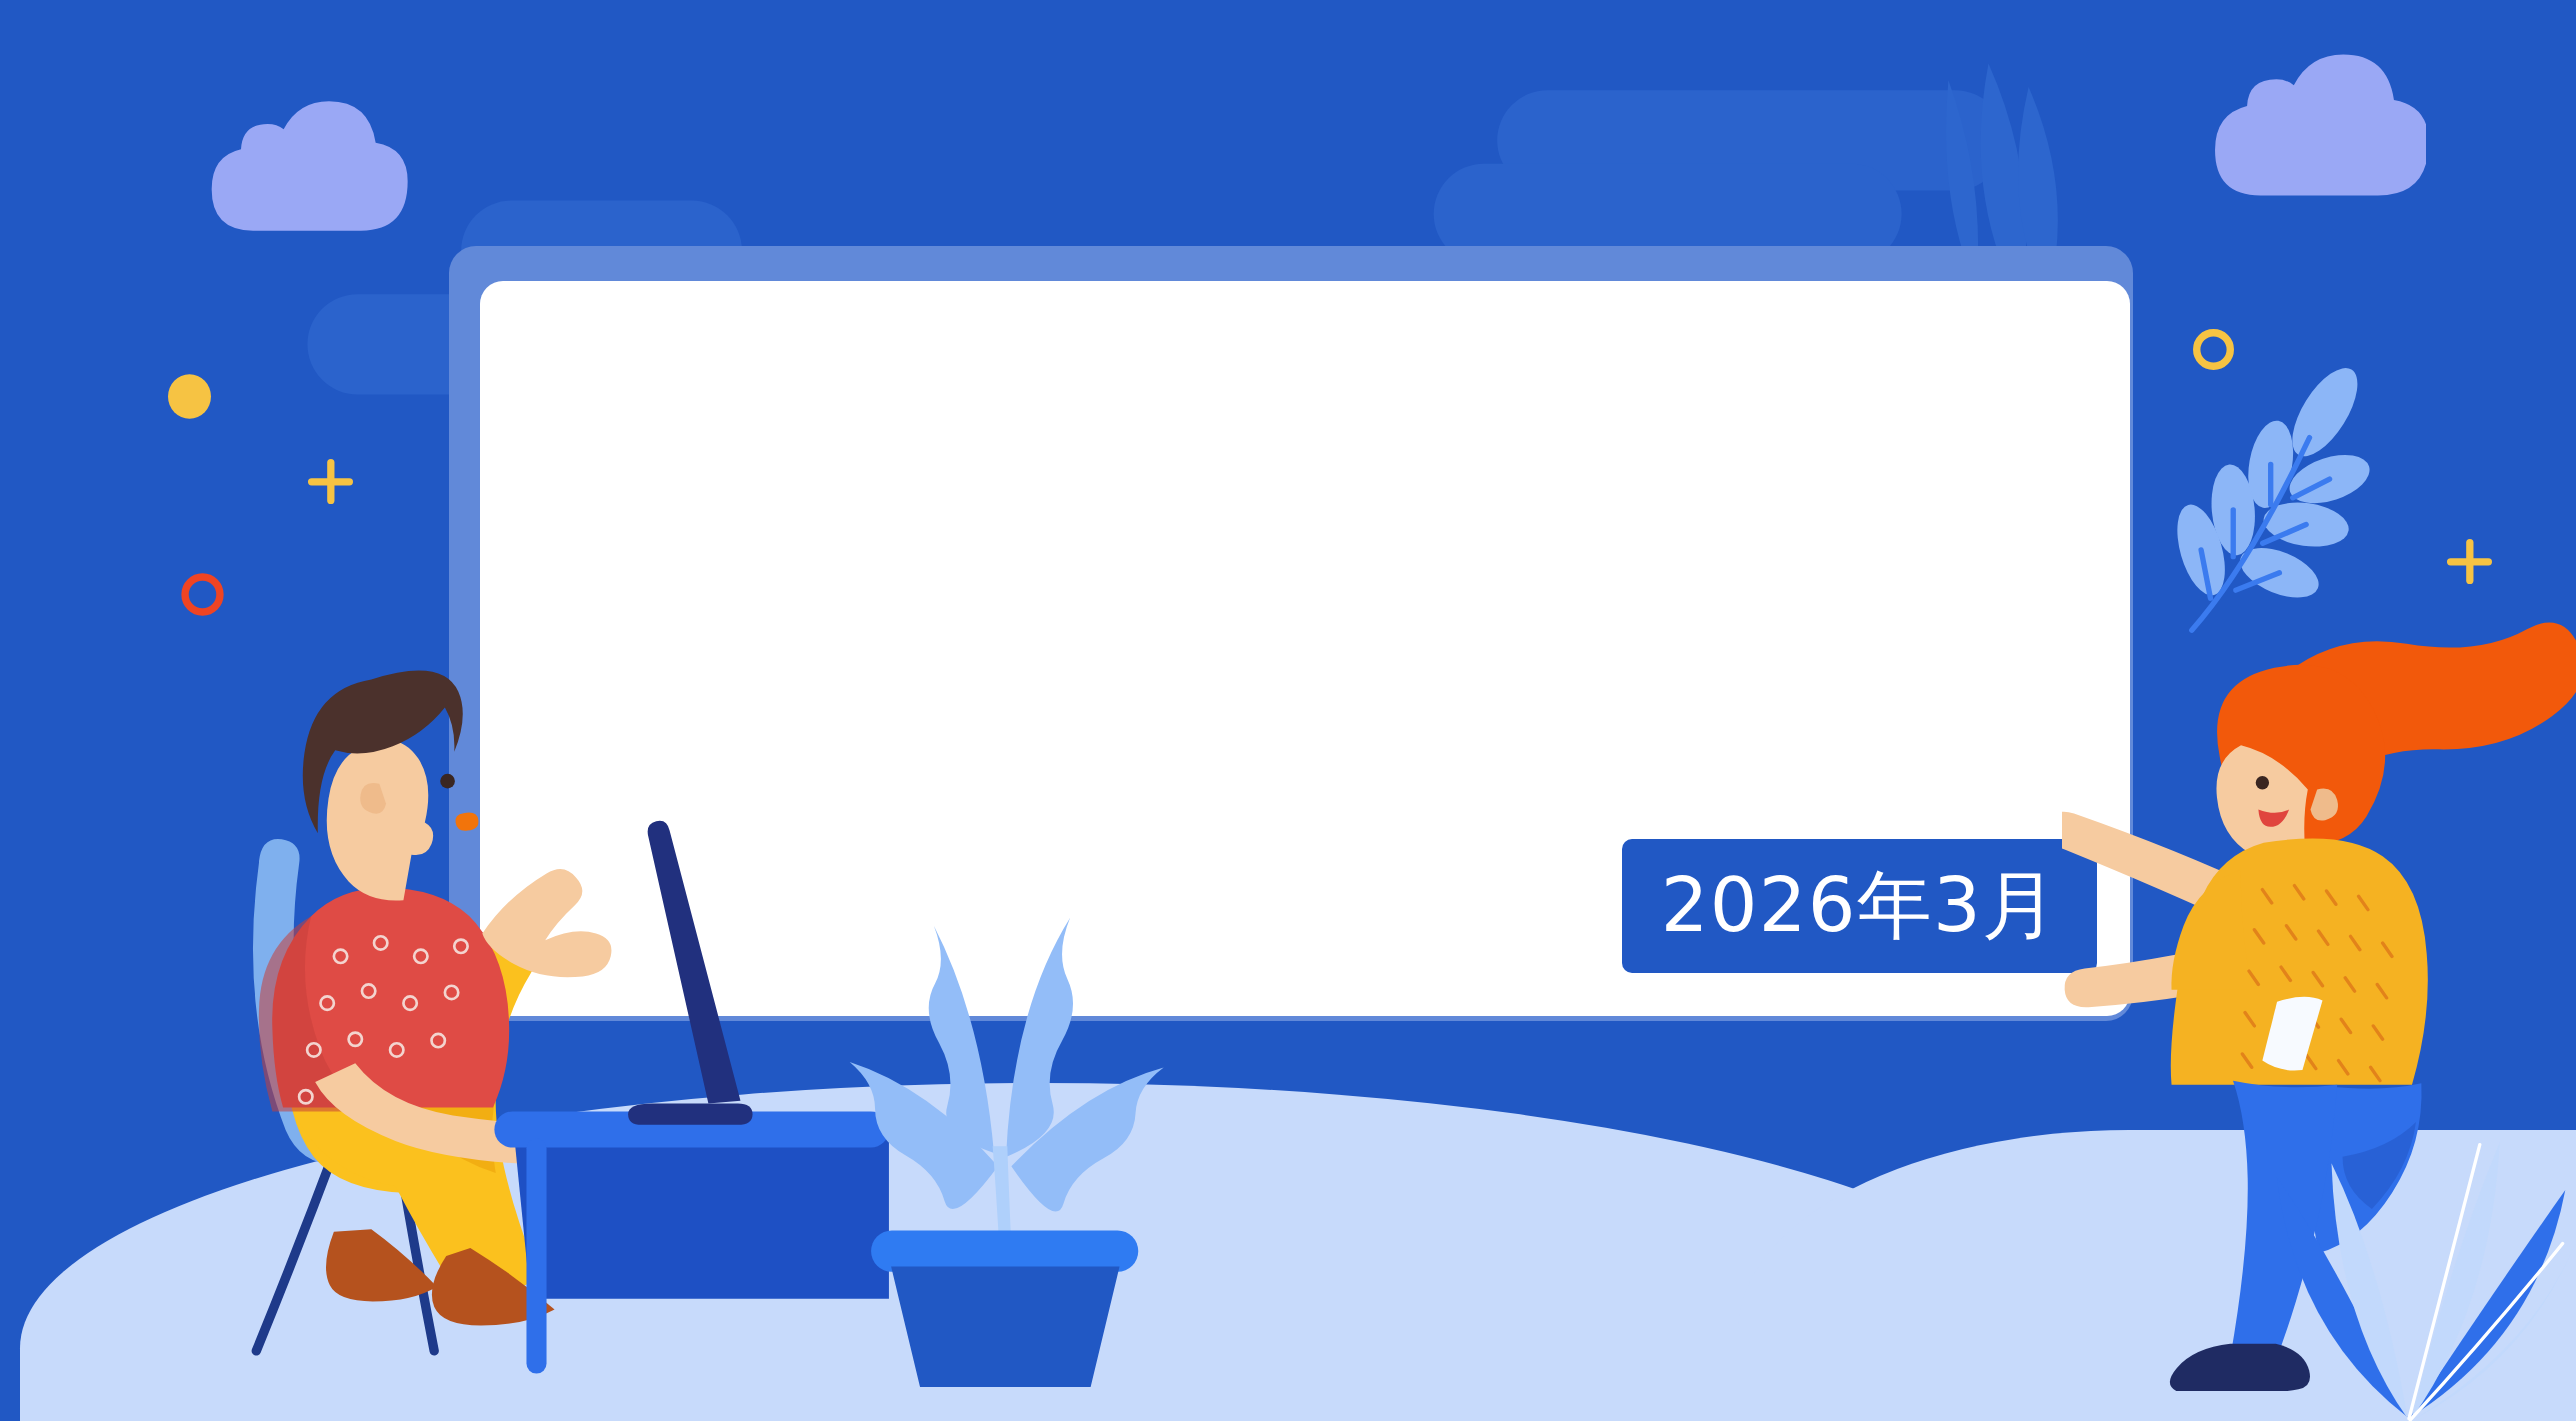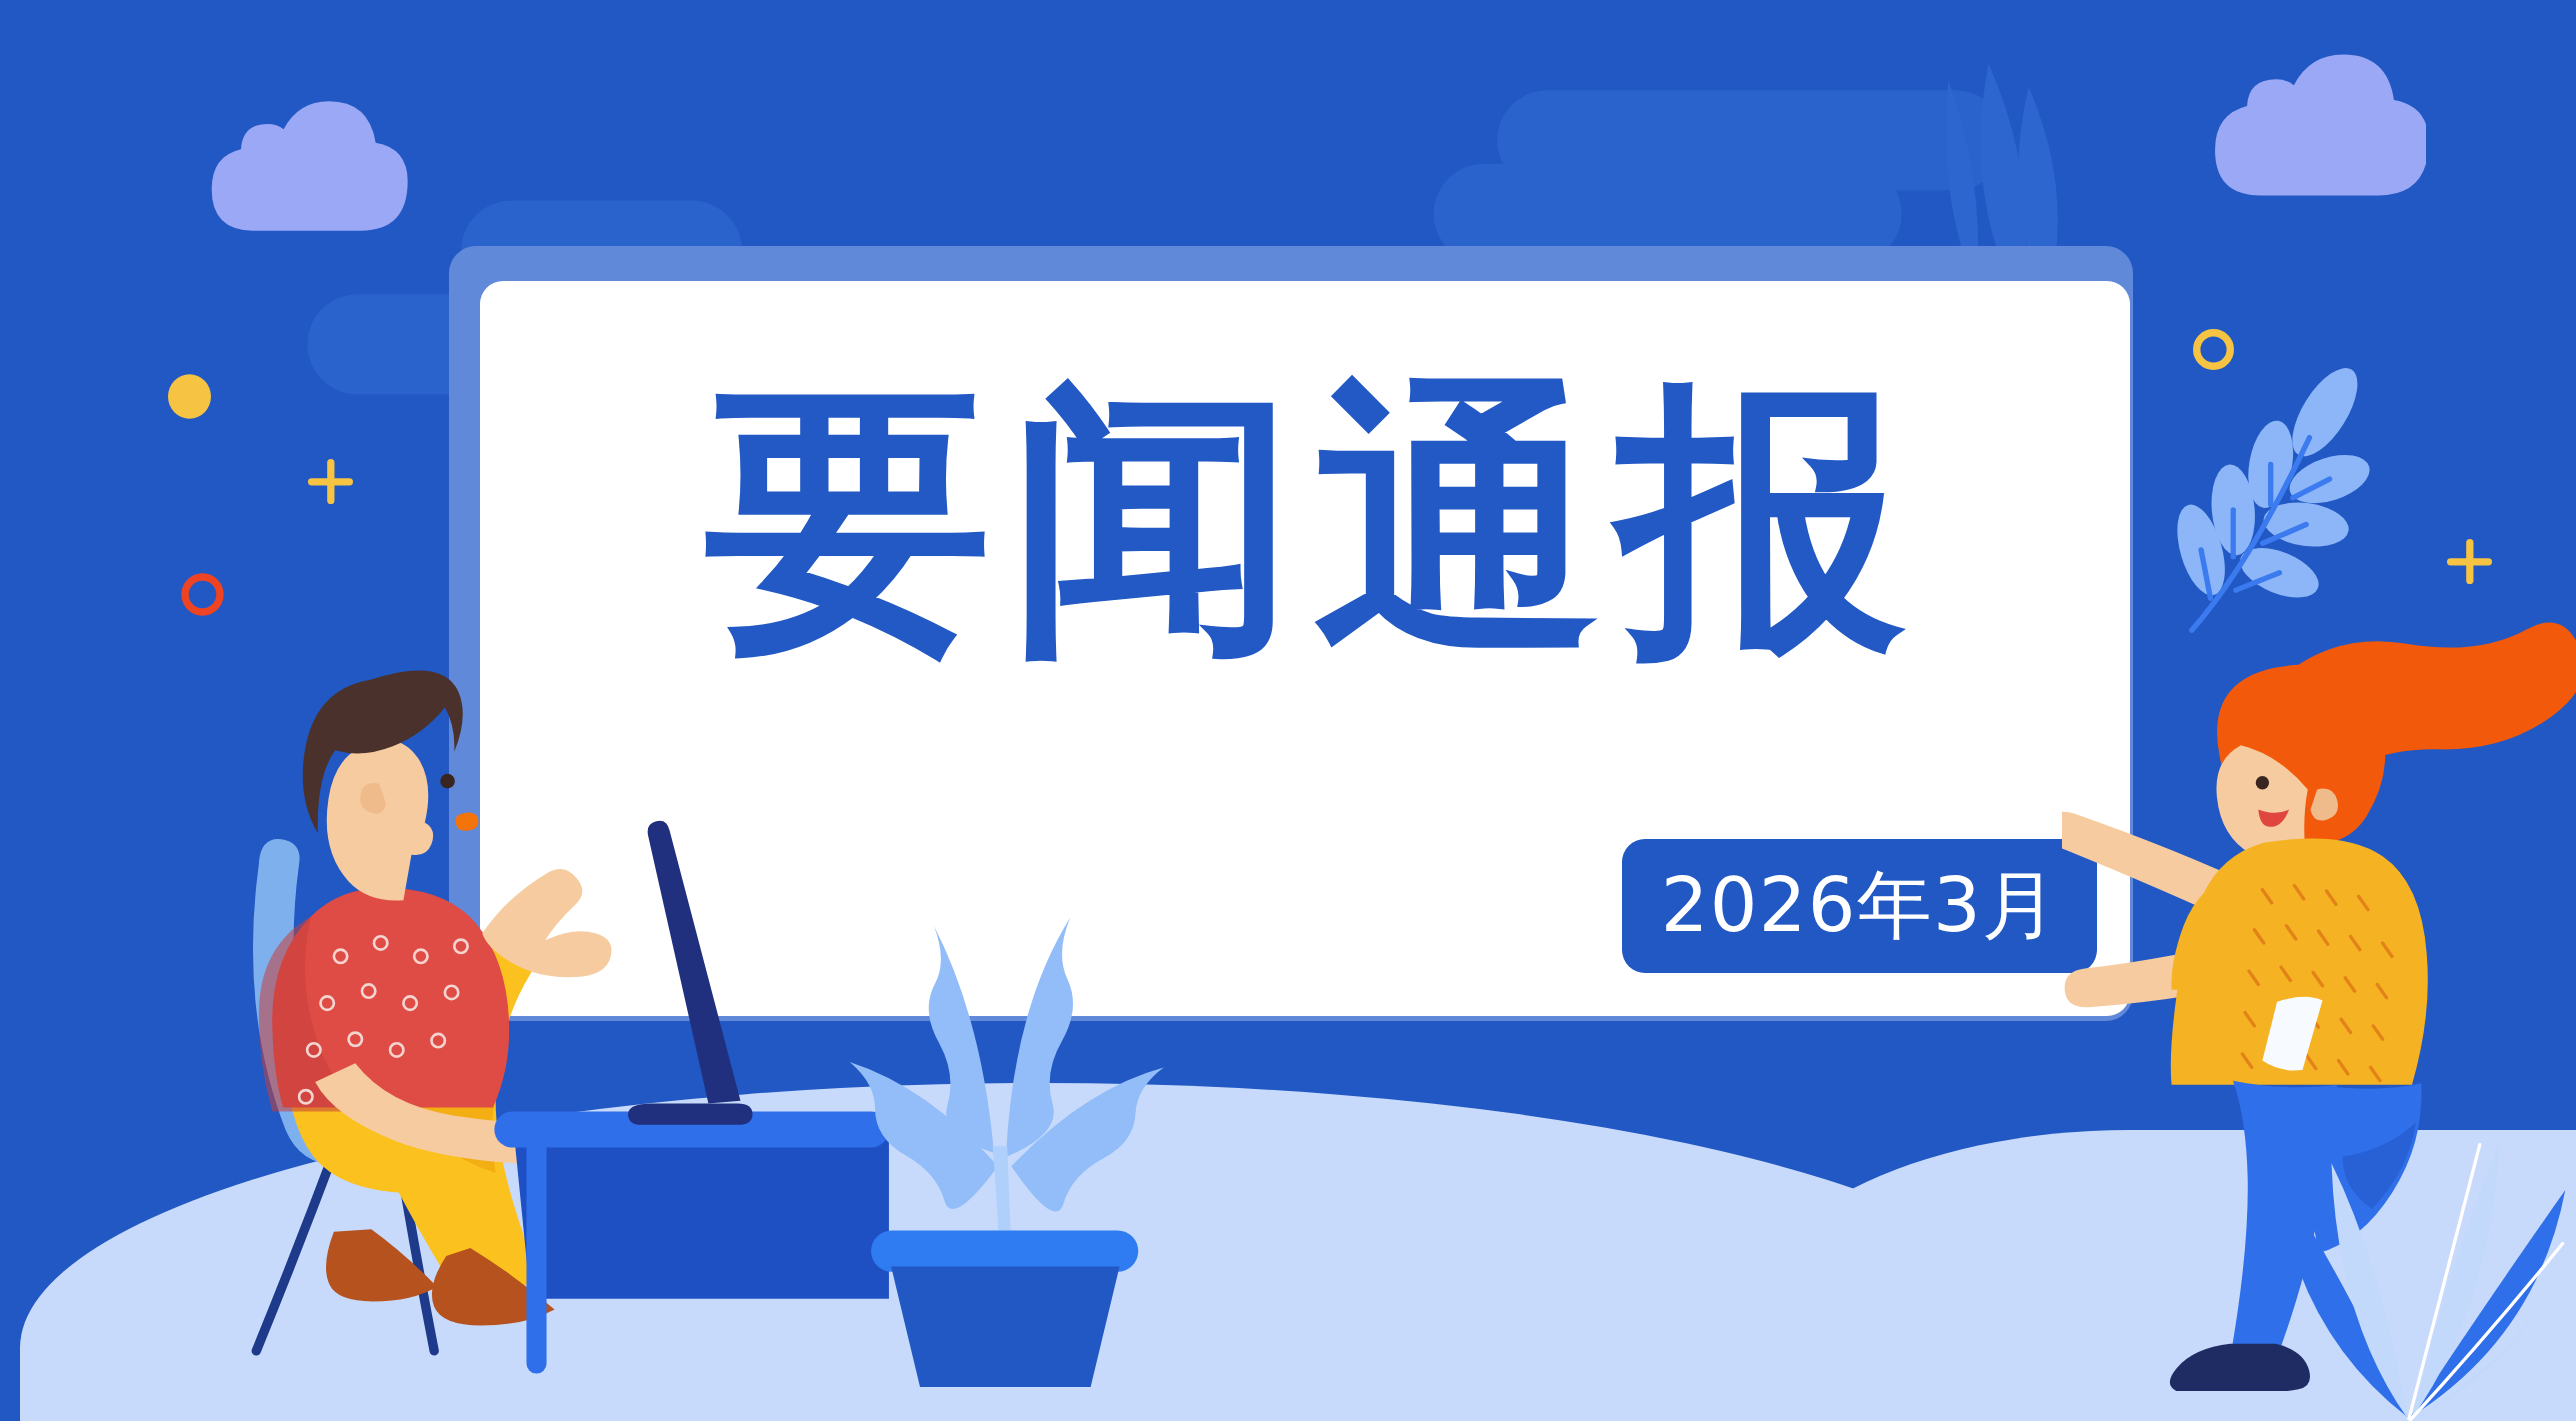--- a/index.html
+++ b/index.html
@@ -48,21 +48,21 @@
     font-family: "DejaVu Sans", "Liberation Sans", sans-serif;
     white-space: nowrap;
     user-select: none;
   }
 
   
   #date-badge {
     left: 1622px; top: 839px;
     width: 475px; height: 134px;
     background: #2158C4;
-    border-radius: 23px;
+    border-radius: 10px;
     display: flex;
     align-items: center;
     justify-content: center;
     color: #FFFFFF;
     font-size: 75px;
     font-weight: 400;
     letter-spacing: 1.3px;
     font-family: "DejaVu Sans", "Liberation Sans", sans-serif;
   }
 
@@ -149,21 +149,20 @@
       <path d="M165 312 L100 338"></path>
     </g>
   </svg>
 
   <div class="abs" id="card-border"></div>
   <div class="abs" id="card"></div>
 
   <div class="abs" id="ground"></div>
   <div class="abs" id="ground-right"></div>
 
-  <div class="abs" id="headline">要闻通报</div>
 
   <div class="abs" id="date-badge">2026年3月</div>
 
   <svg class="abs" style="left:180px; top:642px;" width="709" height="749" viewBox="0 0 1060 1120">
 
     <path d="M118 330 q-30 220 40 400 q22 52 78 52 l210 0 q30 0 30 -34 q0 -34 -30 -34 l-196 0 q-38 0 -50 -40 q-46 -170 -22 -342 q5 -32 -26 -37 q-30 -4 -34 33 Z" fill="#7FB0EE"></path>
 
     <g stroke="#1E3A8A" stroke-width="14" fill="none" stroke-linecap="round">
       <path d="M236 748 q-60 160 -122 312"></path>
       <path d="M324 748 q28 168 56 312"></path>

